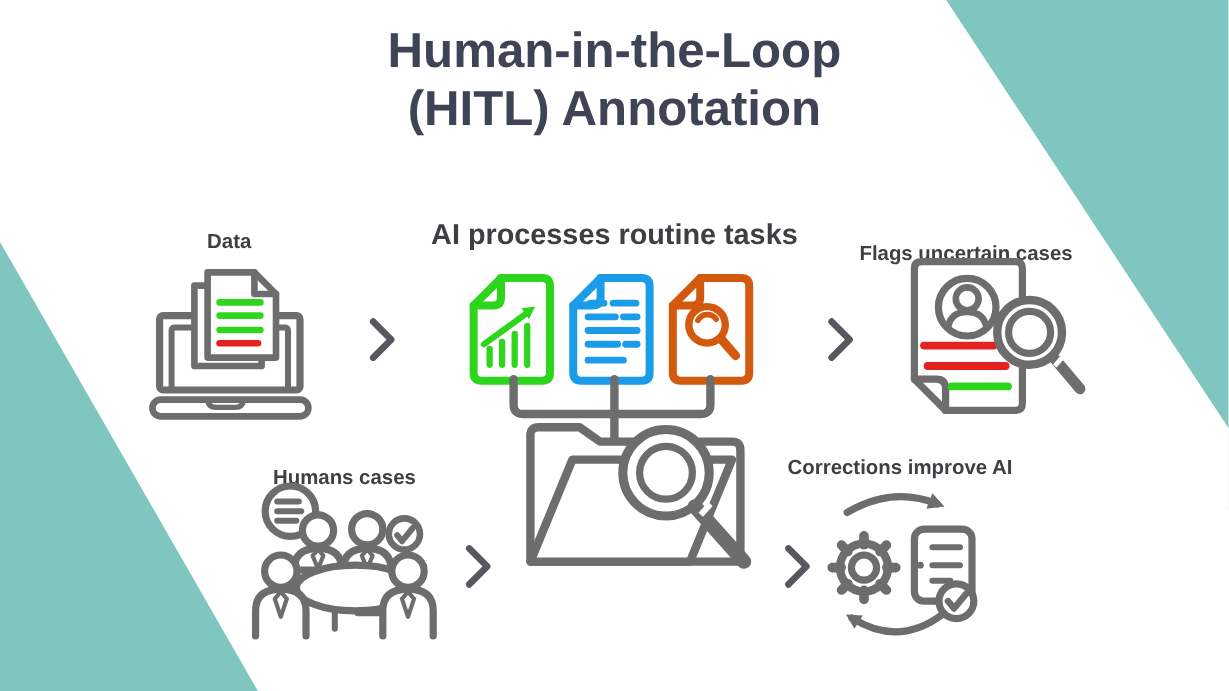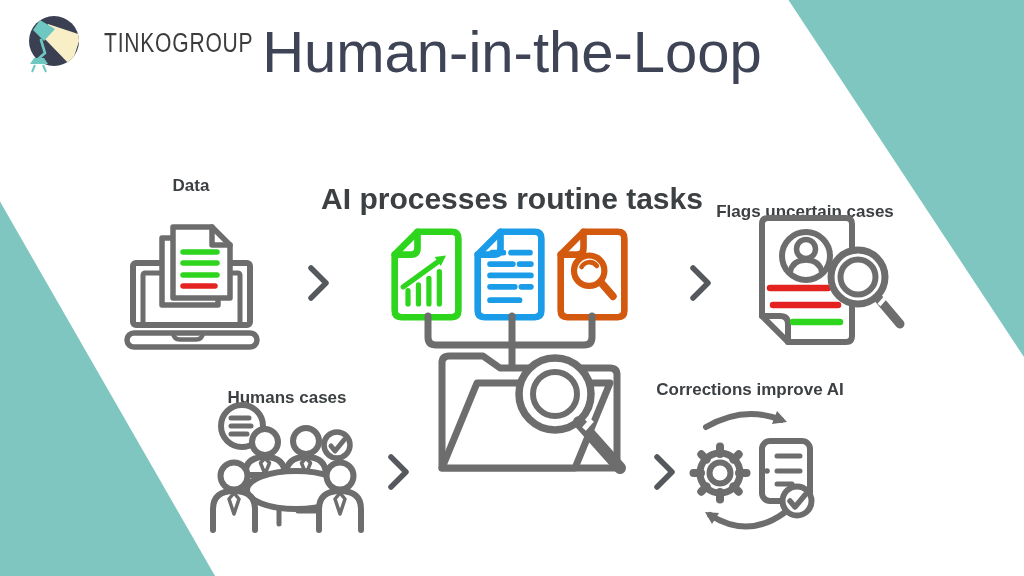--- a/index.html
+++ b/index.html
@@ -5,68 +5,52 @@
   html,body{margin:0;padding:0;background:#e9e9e9;}
   .canvas{position:relative;width:1024px;height:576px;background:#ffffff;overflow:hidden;
           font-family:"Liberation Sans",sans-serif;}
   .tri{position:absolute;inset:0;background:#7fc6c0;}
   .tri-tr{clip-path:polygon(77% 0, 100% 0, 100% 62%);}
   .tri-bl{clip-path:polygon(0 35%, 0 100%, 21% 100%);}
   .logo{position:absolute;left:14px;top:8px;display:flex;align-items:center;}
   .brand-text{margin-left:10px;font-size:27px;font-weight:400;color:#3c3c3c;letter-spacing:1px;
               transform:scaleX(0.78);transform-origin:left center;white-space:nowrap;}
   .title{position:absolute;left:512px;top:18px;transform:translateX(-50%);margin:0;
-         font-size:58px;font-weight:normal;color:#3e4356;text-align:center;line-height:1.18;
+         font-size:41px;font-weight:bold;color:#3e4356;text-align:center;line-height:1.18;
          white-space:nowrap;}
   .title span{display:block;}
   .label{position:absolute;transform:translateX(-50%);font-weight:bold;color:#3d4043;
          white-space:nowrap;text-align:center;}
   .lbl-sm{font-size:17px;}
-  .lbl-lg{font-size:30px;}
+  .lbl-lg{font-size:24px;}
   .abs{position:absolute;}
   svg{display:block;overflow:visible;}
   .s{fill:none;stroke:#6d6d6d;stroke-linecap:round;stroke-linejoin:round;}
   .sw{fill:#ffffff;stroke:#6d6d6d;stroke-linecap:round;stroke-linejoin:round;}
   .chev{fill:none;stroke:#55595d;stroke-width:5.5;stroke-linecap:round;stroke-linejoin:round;}
   .green{stroke:#2ed51d;}  .greenf{fill:#2ed51d;}
   .blue{stroke:#1b9ce8;}
   .orange{stroke:#d2590e;}
   .red{stroke:#e42320;}
 </style>
 </head>
 <body>
 
 <div class="canvas">
 
   <div class="tri tri-tr"></div>
   <div class="tri tri-bl"></div>
 
-  <div class="logo">
-    <svg width="80" height="70" viewBox="0 0 80 70">
-      <defs>
-          <clipPath id="lc">
-            <circle cx="40" cy="33" r="25"></circle>
-          </clipPath>
-        </defs>
-      <circle cx="40" cy="33" r="25" fill="#3a3f52"></circle>
-      <polygon points="34,16 67,27 57,58 29,29" fill="#f8efc7" clip-path="url(#lc)"></polygon>
-      <polygon points="26,12 41,21 30,33 19,22" fill="#6fc7c1"></polygon>
-      <polyline points="27,32 31,45 23,52" fill="none" stroke="#6fc7c1" stroke-width="2.6" stroke-linecap="round"></polyline>
-      <polygon points="16,56 34,56 30,50 20,50" fill="#6fc7c1"></polygon>
-      <line x1="21" y1="57" x2="18" y2="64" stroke="#6fc7c1" stroke-width="2"></line>
-      <line x1="29" y1="57" x2="32" y2="64" stroke="#6fc7c1" stroke-width="2"></line>
-    </svg>
-    <span class="brand-text">TINKOGROUP</span>
-  </div>
 
   <h1 class="title">
     <span>Human-in-the-Loop</span>
+    <span>(HITL) Annotation</span>
   </h1>
 
-  <div class="label lbl-sm" style="left:191px;top:176px;">Data</div>
+  <div class="label lbl-sm" style="left:191px;top:192px;">Data</div>
   <div class="label lbl-lg" style="left:512px;top:182px;">AI processes routine tasks</div>
   <div class="label lbl-sm" style="left:805px;top:202px;">Flags uncertain cases</div>
   <div class="label lbl-sm" style="left:287px;top:388px;">Humans cases</div>
   <div class="label lbl-sm" style="left:750px;top:380px;">Corrections improve AI</div>
 
   <svg class="abs" style="left:123px;top:224px;" width="137" height="127" viewBox="0 0 137 127">
     <rect class="s" x="10" y="39" width="117" height="62" rx="3" stroke-width="6"></rect>
     <rect class="s" x="20" y="49" width="97" height="52" rx="2" stroke-width="5"></rect>
     <rect class="sw" x="4" y="109" width="130" height="14" rx="7" stroke-width="5.5"></rect>
     <path class="s" d="M50,109.5 q1,6 7,6 h16 q6,0 7,-6" stroke-width="4.5"></path>

